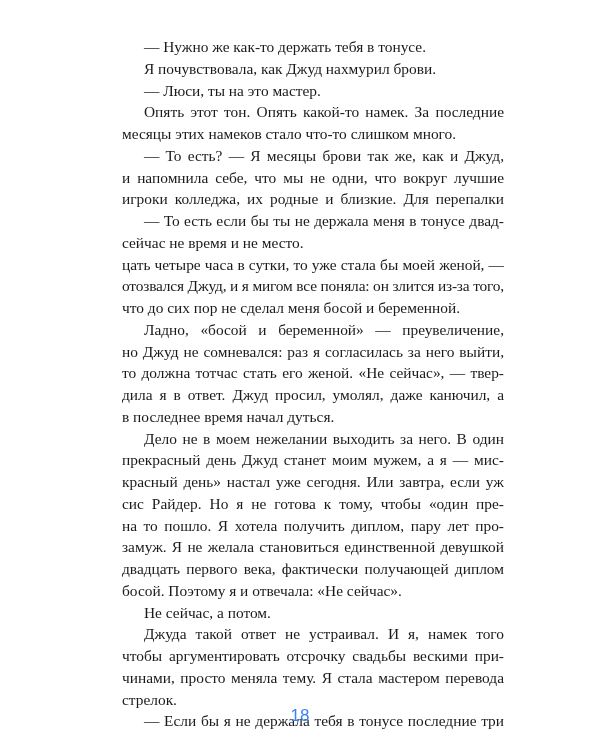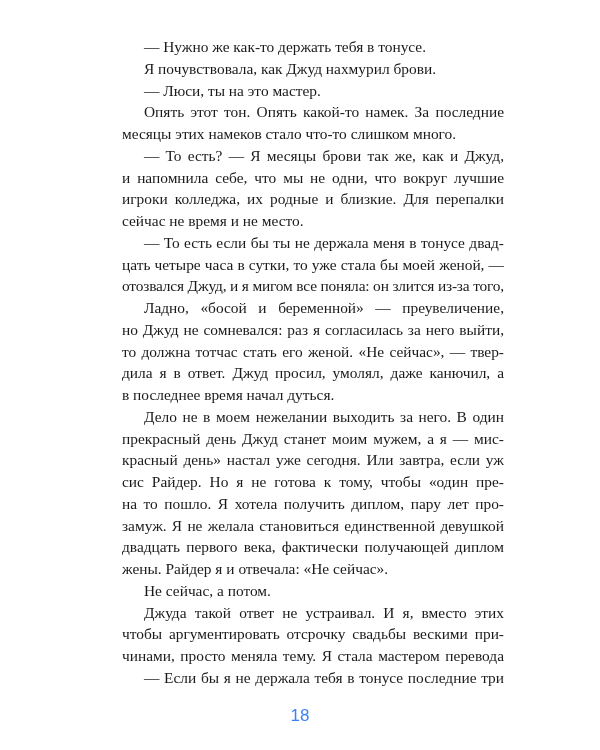--- a/index.html
+++ b/index.html
@@ -30,36 +30,38 @@
 
 <div class="page" id="page-text">
     <span class="line indent last">— Нужно же как-то держать тебя в тонусе.</span>
     <span class="line indent last">Я почувствовала, как Джуд нахмурил брови.</span>
     <span class="line indent last">— Люси, ты на это мастер.</span>
     <span class="line indent">Опять этот тон. Опять какой-то намек. За последние</span>
     <span class="line last">месяцы этих намеков стало что-то слишком много.</span>
     <span class="line indent">— То есть? — Я месяцы брови так же, как и Джуд,</span>
     <span class="line">и напомнила себе, что мы не одни, что вокруг лучшие</span>
     <span class="line">игроки колледжа, их родные и близкие. Для перепалки</span>
+    <span class="line indent">— То есть если бы ты не держала меня в тонусе двад-</span>
     <span class="line last">сейчас не время и не место.</span>
-    <span class="line indent">— То есть если бы ты не держала меня в тонусе двад-</span>
     <span class="line">цать четыре часа в сутки, то уже стала бы моей женой, —</span>
     <span class="line" style="letter-spacing: -0.1634px;">отозвался Джуд, и я мигом все поняла: он злится из-за того,</span>
+    <span class="line last">что до сих пор не сделал меня босой и беременной.</span>
     <span class="line indent">Ладно, «босой и беременной» — преувеличение,</span>
     <span class="line">но Джуд не сомневался: раз я согласилась за него выйти,</span>
     <span class="line">то должна тотчас стать его женой. «Не сейчас», — твер-</span>
     <span class="line">дила я в ответ. Джуд просил, умолял, даже канючил, а</span>
     <span class="line last">в последнее время начал дуться.</span>
     <span class="line indent">Дело не в моем нежелании выходить за него. В один</span>
     <span class="line">прекрасный день Джуд станет моим мужем, а я — мис-</span>
     <span class="line">красный день» настал уже сегодня. Или завтра, если уж</span>
     <span class="line">сис Райдер. Но я не готова к тому, чтобы «один пре-</span>
     <span class="line">на то пошло. Я хотела получить диплом, пару лет про-</span>
     <span class="line">замуж. Я не желала становиться единственной девушкой</span>
     <span class="line">двадцать первого века, фактически получающей диплом</span>
-    <span class="line last">жены. Райдер я и отвечала: «Не сейчас».</span>
+    <span class="line last">босой. Поэтому я и отвечала: «Не сейчас».</span>
     <span class="line indent last">Не сейчас, а потом.</span>
-    <span class="line indent">Джуда такой ответ не устраивал. И я, вместо этих</span>
+    <span class="line indent">Джуда такой ответ не устраивал. И я, намек того</span>
     <span class="line">чтобы аргументировать отсрочку свадьбы вескими при-</span>
     <span class="line">чинами, просто меняла тему. Я стала мастером перевода</span>
+    <span class="line last">стрелок.</span>
     <span class="line indent">— Если бы я не держала тебя в тонусе последние три</span>
   </div>
 <div class="page-number">18</div>
 
 </body></html>

